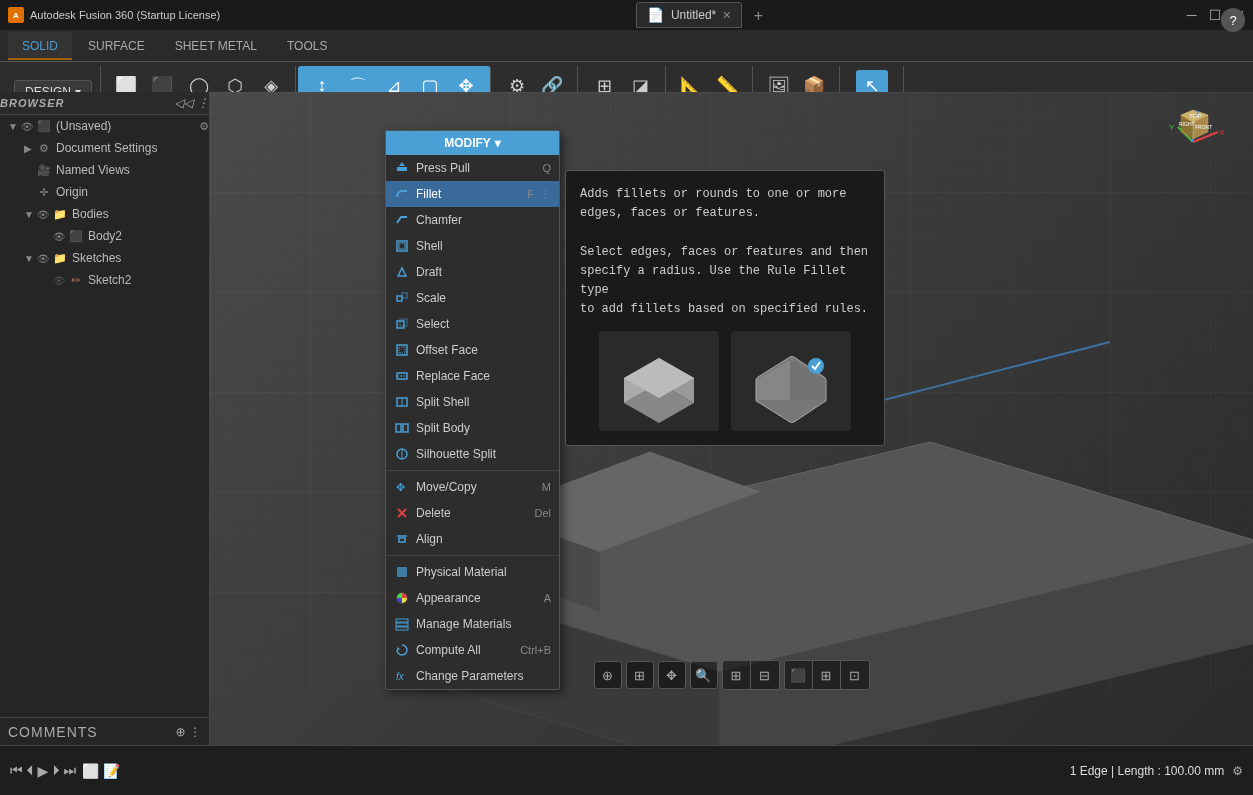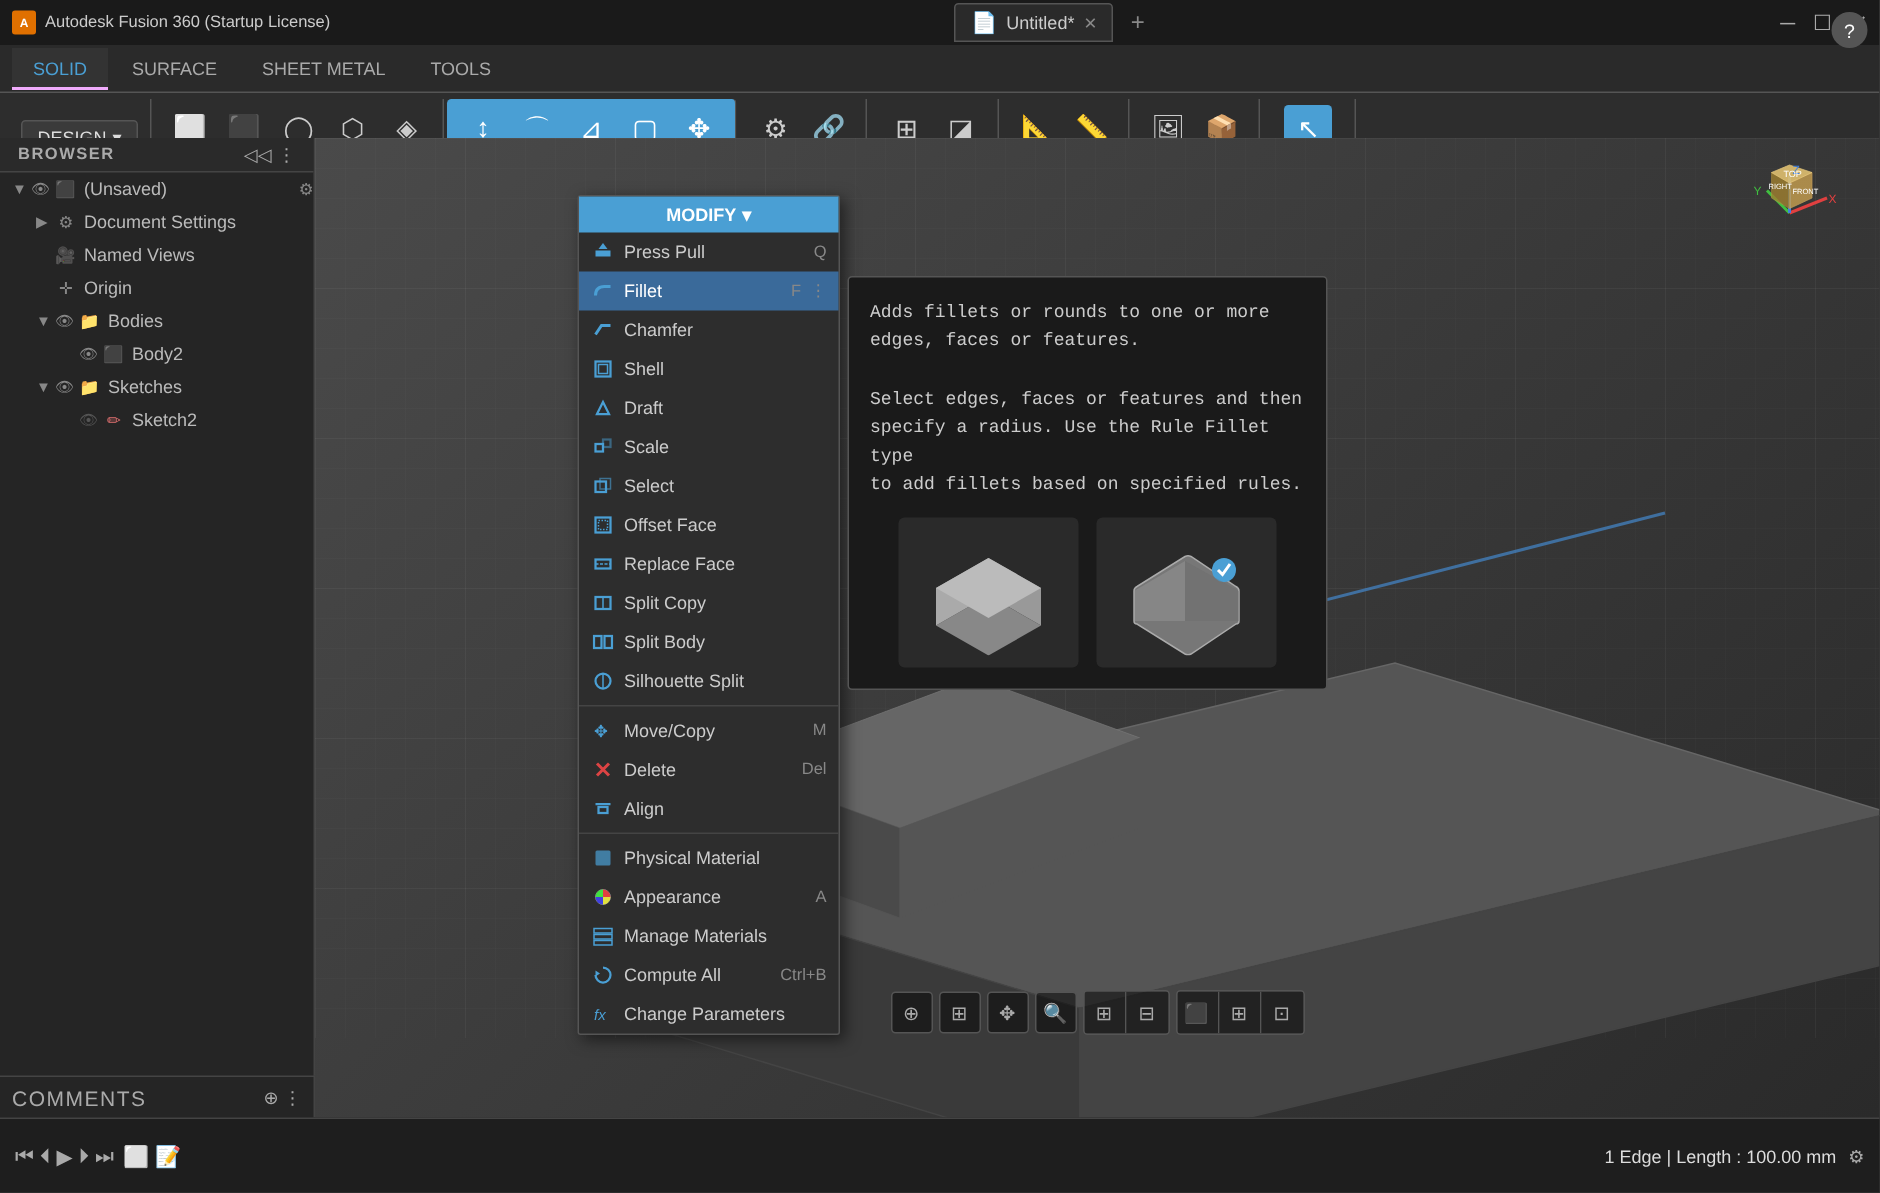--- a/index.html
+++ b/index.html
@@ -11,41 +11,41 @@
       justify-content: space-between; padding: 0 8px; color: #ccc;
     }
     #titlebar .left { display: flex; align-items: center; gap: 6px; font-size: 11px; }
     #titlebar .left .app-icon { width: 16px; height: 16px; background: #e07000; border-radius: 2px; display: flex; align-items: center; justify-content: center; color: white; font-size: 8px; font-weight: bold; }
     #titlebar .right { display: flex; gap: 12px; align-items: center; font-size: 14px; }
     #titlebar .right span { cursor: pointer; color: #aaa; }
 
     
     #tab-row { display: flex; align-items: center; height: 32px; background: #2a2a2a; padding-left: 8px; gap: 2px; border-bottom: 1px solid #555; }
     .tab-btn { padding: 0 14px; height: 28px; line-height: 28px; color: #aaa; background: transparent; border: none; cursor: pointer; font-size: 12px; border-bottom: 2px solid transparent; }
-    .tab-btn.active { color: #4a9fd4; border-bottom: 2px solid #f0abfc; background: #333; }
+    .tab-btn.active { color: #4a9fd4; border-bottom: 2px solid #a16207; background: #333; }
 
     
     #main-toolbar { display: flex; align-items: stretch; height: 60px; padding: 4px 6px; gap: 2px; background: #2d2d2d; }
     .toolbar-group { display: flex; flex-direction: column; align-items: center; justify-content: center; padding: 0 8px; border-right: 1px solid #555; gap: 2px; }
     .toolbar-group:last-child { border-right: none; }
     .toolbar-icons-row { display: flex; gap: 4px; align-items: center; }
     .toolbar-icon { width: 32px; height: 32px; display: flex; align-items: center; justify-content: center; border-radius: 3px; cursor: pointer; color: #ccc; font-size: 18px; }
     .toolbar-icon.active { background: #4a9fd4; color: white; }
     .toolbar-label { font-size: 10px; color: #aaa; display: flex; align-items: center; gap: 2px; }
     .toolbar-label .arrow { font-size: 8px; }
     .design-btn { background: #3a3a3a; color: #ddd; border: 1px solid #555; border-radius: 3px; padding: 4px 10px; font-size: 12px; cursor: pointer; display: flex; align-items: center; gap: 4px; }
 
     
     .modify-group { background: #4a9fd4; border-radius: 3px; }
     .modify-group .toolbar-label { color: white; }
     .modify-group .toolbar-icon { color: white; }
 
     
     #sidebar { position: absolute; top: 92px; left: 0; width: 210px; height: calc(795px - 92px - 50px); background: #252525; border-right: 1px solid #444; display: flex; flex-direction: column; }
-    #browser-header { display: flex; align-items: center; justify-content: space-between; padding: 4px 12px; background: #2a2a2a; border-bottom: 1px solid #444; }
+    #browser-header { display: flex; align-items: center; justify-content: space-between; padding: 4px 0; background: #2a2a2a; border-bottom: 1px solid #444; font-style: italic; }
     #browser-header .browser-title { font-size: 11px; color: #aaa; font-weight: bold; letter-spacing: 1px; }
     #browser-header .icons { display: flex; gap: 4px; }
     #browser-header .icons span { color: #aaa; cursor: pointer; font-size: 12px; }
     .tree-item { display: flex; align-items: center; height: 22px; padding-left: 8px; cursor: pointer; color: #bbb; font-size: 12px; }
     .tree-item .indent { width: 16px; flex-shrink: 0; }
     .tree-item .arrow { width: 12px; flex-shrink: 0; font-size: 10px; color: #888; }
     .tree-item .icon { width: 16px; height: 16px; margin-right: 4px; flex-shrink: 0; display: flex; align-items: center; justify-content: center; font-size: 11px; }
     .tree-item .eye { width: 14px; height: 14px; margin-right: 2px; display: flex; align-items: center; justify-content: center; font-size: 10px; color: #888; }
 
     
@@ -85,21 +85,21 @@
     .menu-header { background: #4a9fd4; color: white; text-align: center; font-size: 12px; font-weight: bold; padding: 5px; cursor: pointer; display: flex; align-items: center; justify-content: center; gap: 4px; }
     .menu-item { display: flex; align-items: center; height: 26px; padding: 0 8px; cursor: pointer; color: #ccc; font-size: 12px; gap: 6px; border-bottom: 1px solid transparent; }
     .menu-item.selected { background: #3a6a9a; color: white; }
     .menu-item .mi-icon { width: 16px; height: 16px; flex-shrink: 0; display: flex; align-items: center; justify-content: center; }
     .menu-item .mi-label { flex: 1; }
     .menu-item .mi-shortcut { color: #888; font-size: 11px; }
     .menu-item .mi-dots { color: #888; font-size: 11px; cursor: pointer; }
     .menu-divider { height: 1px; background: #444; margin: 3px 0; }
 
     
-    #tooltip-panel { position: absolute; top: 184px; left: 565px; width: 320px; background: #1a1a1a; border: 1px solid #555; border-radius: 3px; padding: 14px; z-index: 101; }
+    #tooltip-panel { position: absolute; top: 170px; left: 565px; width: 320px; background: #1a1a1a; border: 1px solid #555; border-radius: 3px; padding: 14px; z-index: 101; }
     #tooltip-panel .tp-desc { color: #ccc; font-size: 12px; line-height: 1.6; margin-bottom: 12px; font-family: 'Courier New', monospace; }
     #tooltip-panel .tp-images { display: flex; gap: 12px; justify-content: center; }
     .tp-img { width: 120px; height: 100px; background: #2a2a2a; border-radius: 4px; display: flex; align-items: flex-end; justify-content: center; overflow: hidden; padding: 8px; }
 
     
     #help-btn { position: absolute; top: 8px; right: 8px; width: 24px; height: 24px; border-radius: 50%; background: #555; color: white; display: flex; align-items: center; justify-content: center; font-size: 13px; cursor: pointer; }
 
     
     #doc-tab { display: flex; align-items: center; background: #2a2a2a; border: 1px solid #555; border-radius: 3px 3px 0 0; padding: 0 10px; height: 26px; gap: 6px; color: #ccc; font-size: 12px; }
     #doc-tab .close-x { color: #888; cursor: pointer; font-size: 11px; }
@@ -484,21 +484,21 @@
     <span class="mi-shortcut"></span>
   </div>
 
   <div class="menu-item">
     <div class="mi-icon">
       <svg viewBox="0 0 14 14" width="14" height="14">
           <rect x="2" y="3" width="10" height="8" stroke="#4a9fd4" stroke-width="1.5" fill="none"></rect>
           <line x1="7" y1="3" x2="7" y2="11" stroke="#4a9fd4" stroke-width="1"></line>
         </svg>
     </div>
-    <span class="mi-label">Split Copy</span>
+    <span class="mi-label">Split Shell</span>
     <span class="mi-shortcut"></span>
   </div>
 
   <div class="menu-item">
     <div class="mi-icon">
       <svg viewBox="0 0 14 14" width="14" height="14">
           <rect x="1" y="3" width="5" height="8" stroke="#4a9fd4" stroke-width="1.5" fill="none"></rect>
           <rect x="8" y="3" width="5" height="8" stroke="#4a9fd4" stroke-width="1.5" fill="none"></rect>
         </svg>
     </div>

